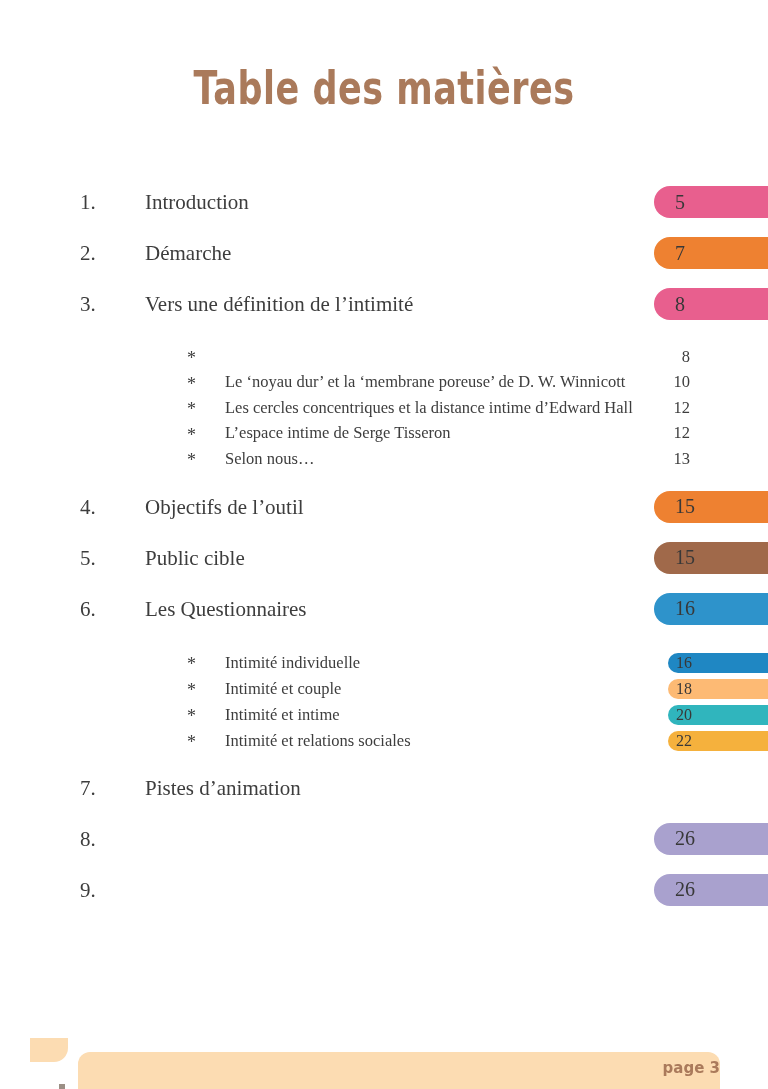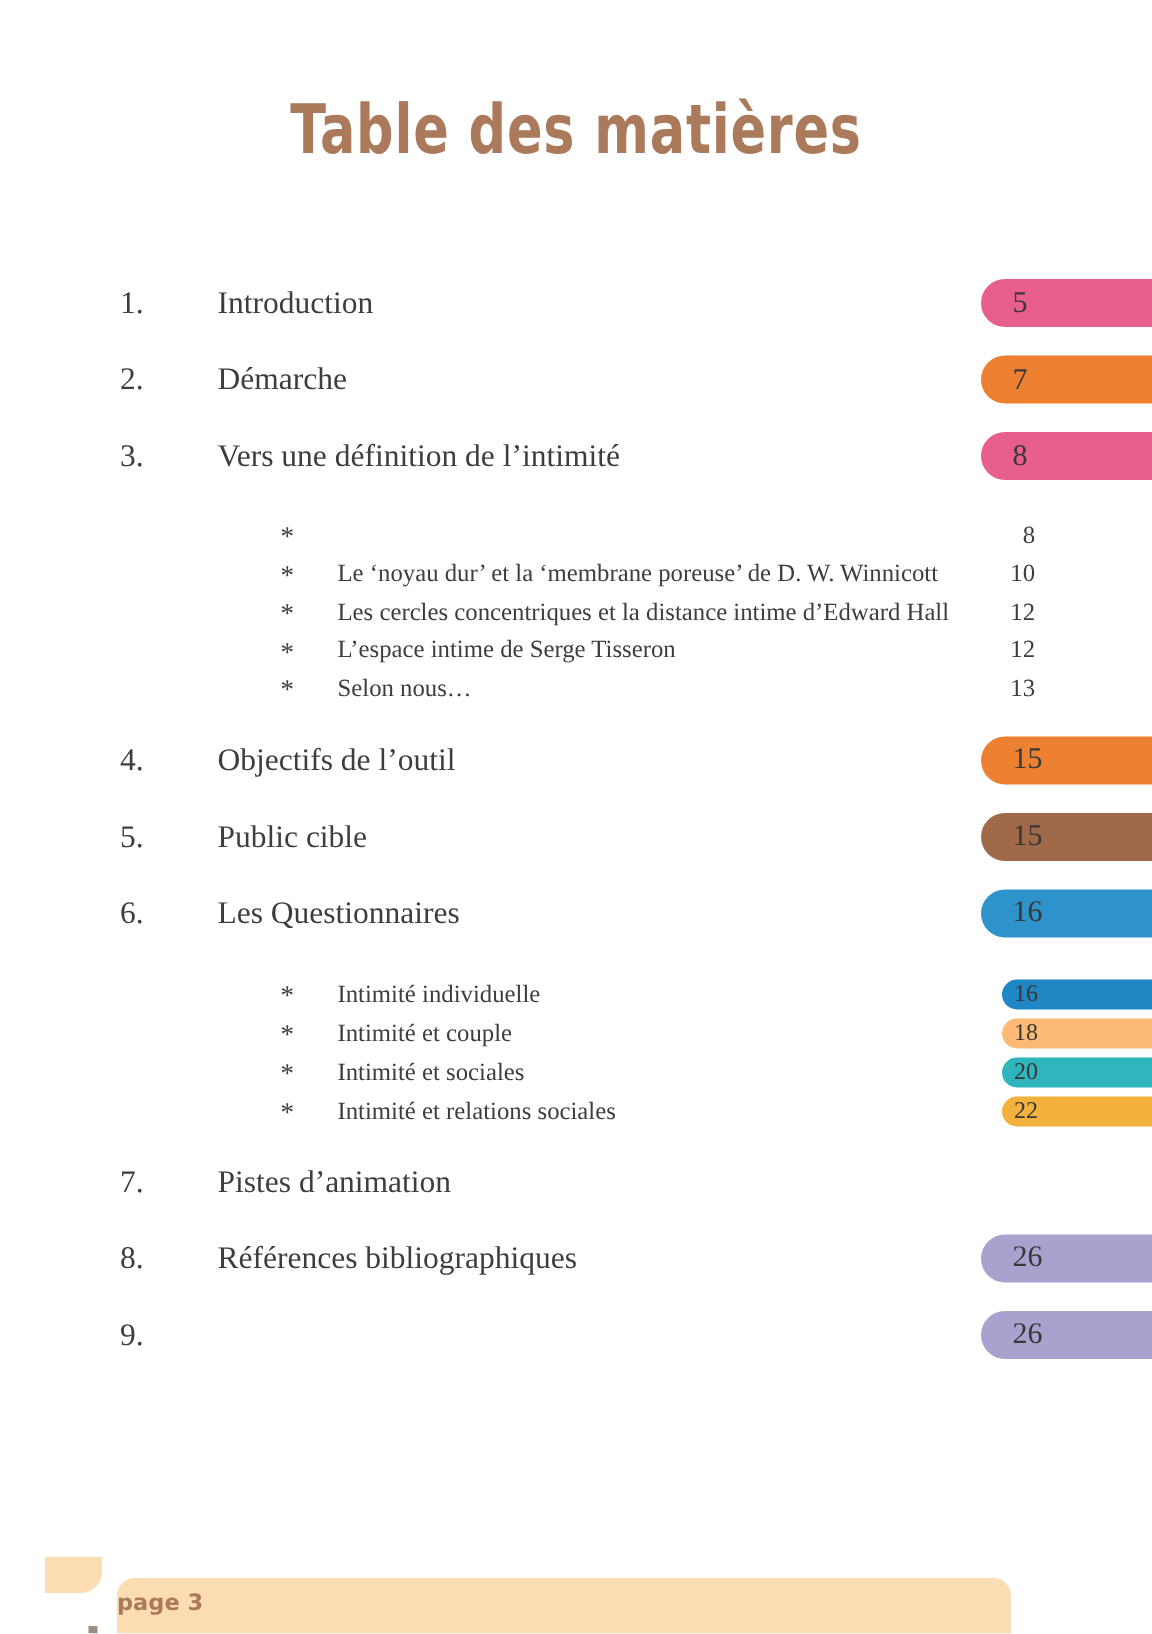--- a/index.html
+++ b/index.html
@@ -66,23 +66,23 @@
   .subrow .spill .spage2 { margin-left: 8px; font-size: 16px; color: #383838; }
   .footer-tab-back {
     position: absolute; left: 30px; top: 1038px; width: 38px; height: 24px;
     border-radius: 0 0 14px 0;
   }
   .footer-notch {
     position: absolute; left: 59px; top: 1084px; width: 6px; height: 5px;
     background: #9b8f85;
   }
   .footer {
-    position: absolute; left: 78px; top: 1052px; width: 596px; height: 37px;
+    position: absolute; left: 78px; top: 1052px; width: 642px; height: 37px;
     border-radius: 12px 12px 0 0;
-    display: flex; justify-content: flex-start; align-items: flex-start;
+    display: flex; justify-content: flex-end; align-items: flex-start;
   }
   .footer .ptext {
     margin-top: 7px;
     font-family: "DejaVu Sans", sans-serif;
     font-weight: bold; font-size: 15px;
   }
 </style>
 </head>
 <body>
 
@@ -167,40 +167,39 @@
       </div>
       <div class="subrow">
         <span class="star">*</span>
         <span class="slabel">Intimité et couple</span>
         <div class="spill" style="background: #fdba74;">
           <span class="spage2">18</span>
         </div>
       </div>
       <div class="subrow">
         <span class="star">*</span>
-        <span class="slabel">Intimité et sociales</span>
+        <span class="slabel">Intimité et intime</span>
         <div class="spill" style="background: rgb(48, 181, 189);">
           <span class="spage2">20</span>
         </div>
       </div>
       <div class="subrow">
         <span class="star">*</span>
         <span class="slabel">Intimité et relations sociales</span>
         <div class="spill" style="background: rgb(245, 177, 61);">
           <span class="spage2">22</span>
         </div>
       </div>
     </div>
     <div class="row">
       <span class="num">7.</span>
       <span class="label">Pistes d’animation</span>
     </div>
     <div class="row">
       <span class="num">8.</span>
-      <span class="label">Références bibliographiques</span>
       <div class="pill" style="background: rgb(169, 161, 206);">
         <span class="page">26</span>
       </div>
     </div>
     <div class="row">
       <span class="num">9.</span>
       <div class="pill" style="background: rgb(169, 161, 206);">
         <span class="page">26</span>
       </div>
     </div>

